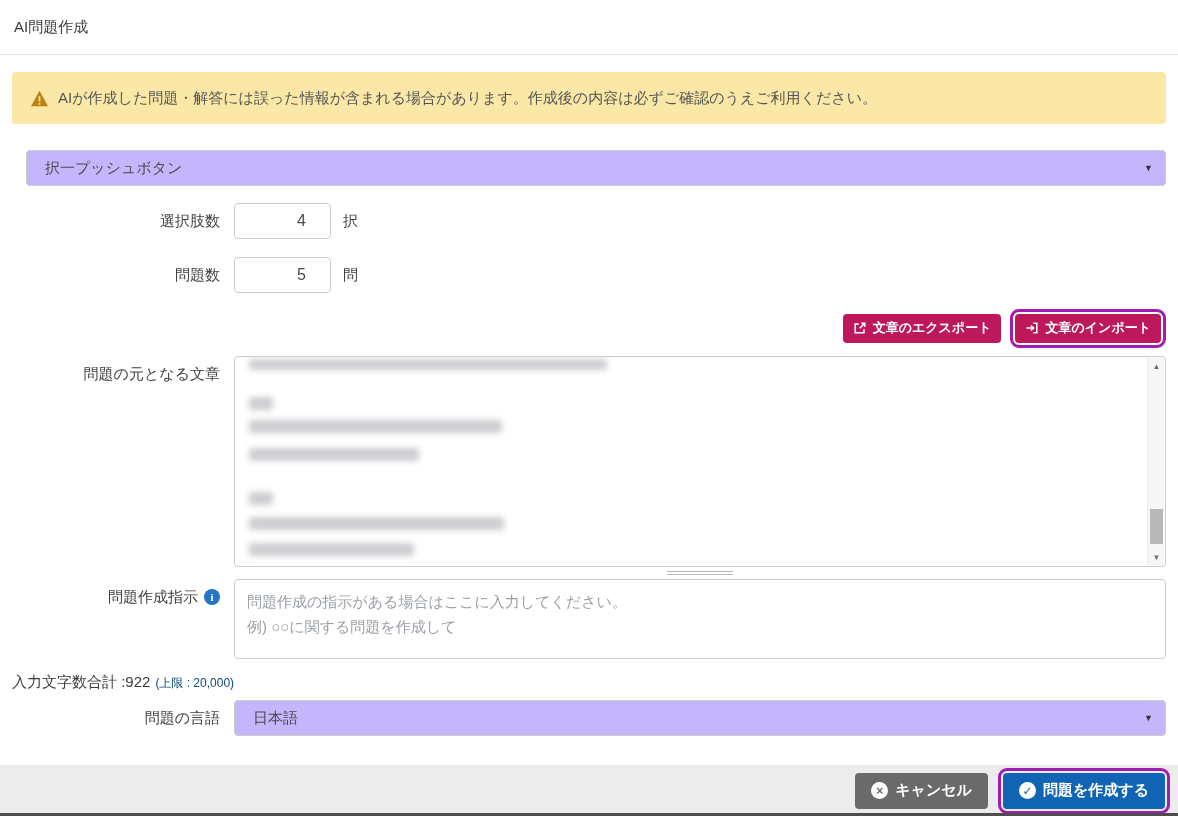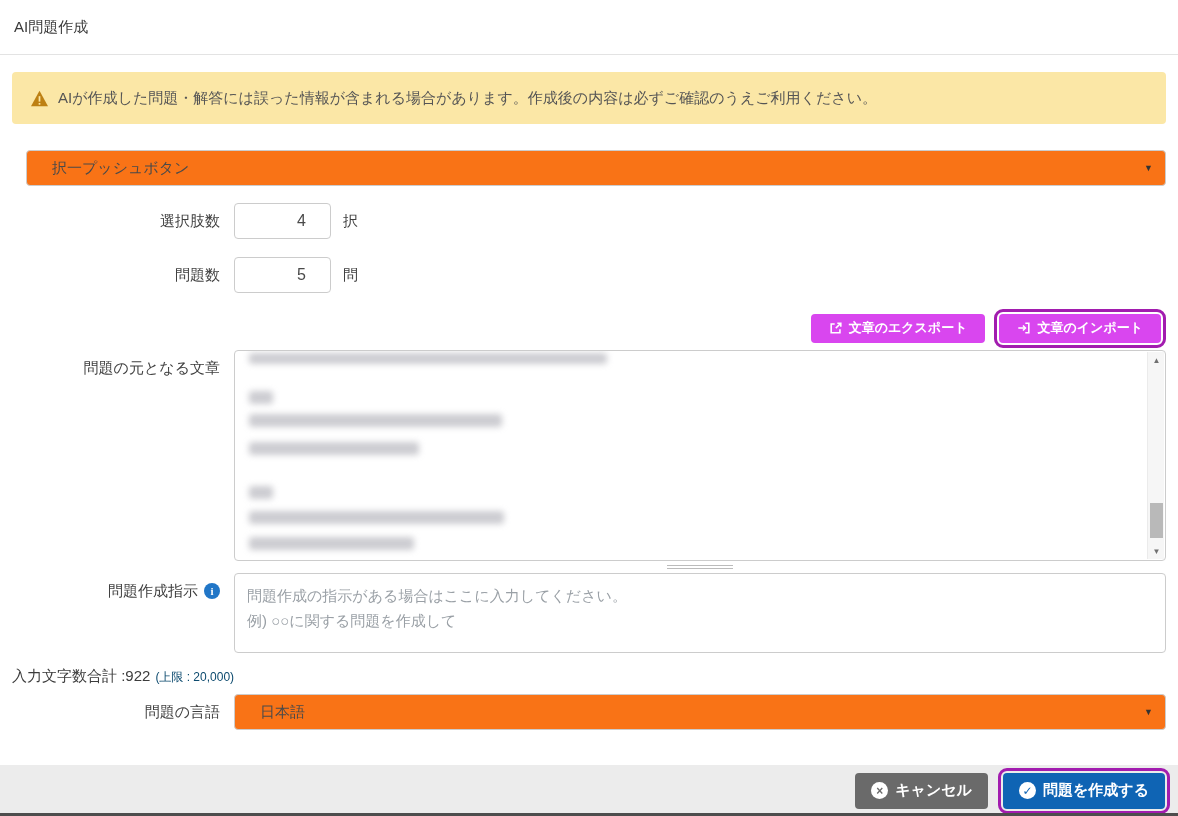--- a/index.html
+++ b/index.html
@@ -47,24 +47,24 @@
     color: #3f3f3f;
     padding-top: 8px;
     line-height: 20px;
   }
   .row-ctrl { flex: 1 1 auto; margin-left: 14px; position: relative; }
 
   .selectbox {
     height: 36px;
     border: 1px solid #cccccc;
     border-radius: 4px;
-    background: #f97316;
-    display: flex;
-    align-items: center;
-    padding: 0 25px;
+    background: #c4b5fd;
+    display: flex;
+    align-items: center;
+    padding: 0 18px;
     font-size: 15px;
     color: #4a4a4a;
     position: relative;
     cursor: pointer;
   }
   .selectbox .caret {
     position: absolute;
     right: 12px;
     font-size: 9px;
     color: #333333;
@@ -90,43 +90,43 @@
   
   .btnrow {
     margin-top: 18px;
     display: flex;
     justify-content: flex-end;
     align-items: center;
     height: 34px;
   }
   .navy-btn {
     height: 29px;
-    background: #d946ef;
+    background: #be185d;
     color: #ffffff;
     border: none;
     border-radius: 4px;
     font-size: 13px;
     font-weight: bold;
     display: inline-flex;
     align-items: center;
-    padding: 0 18px;
+    padding: 0 10px;
     cursor: pointer;
     font-family: "Liberation Sans", "DejaVu Sans", sans-serif;
   }
   .navy-btn svg { margin-right: 6px; }
   .ring {
     border: 3px solid #a21caf;
     border-radius: 9px;
     padding: 2px;
     display: inline-flex;
     margin-left: 9px;
   }
 
   
-  .srcrow { margin-top: 5px; }
+  .srcrow { margin-top: 11px; }
   .srcbox {
     height: 211px;
     border: 1px solid #cccccc;
     border-radius: 4px;
     background: #ffffff;
     position: relative;
     overflow: hidden;
   }
   .blurline {
     position: absolute;

